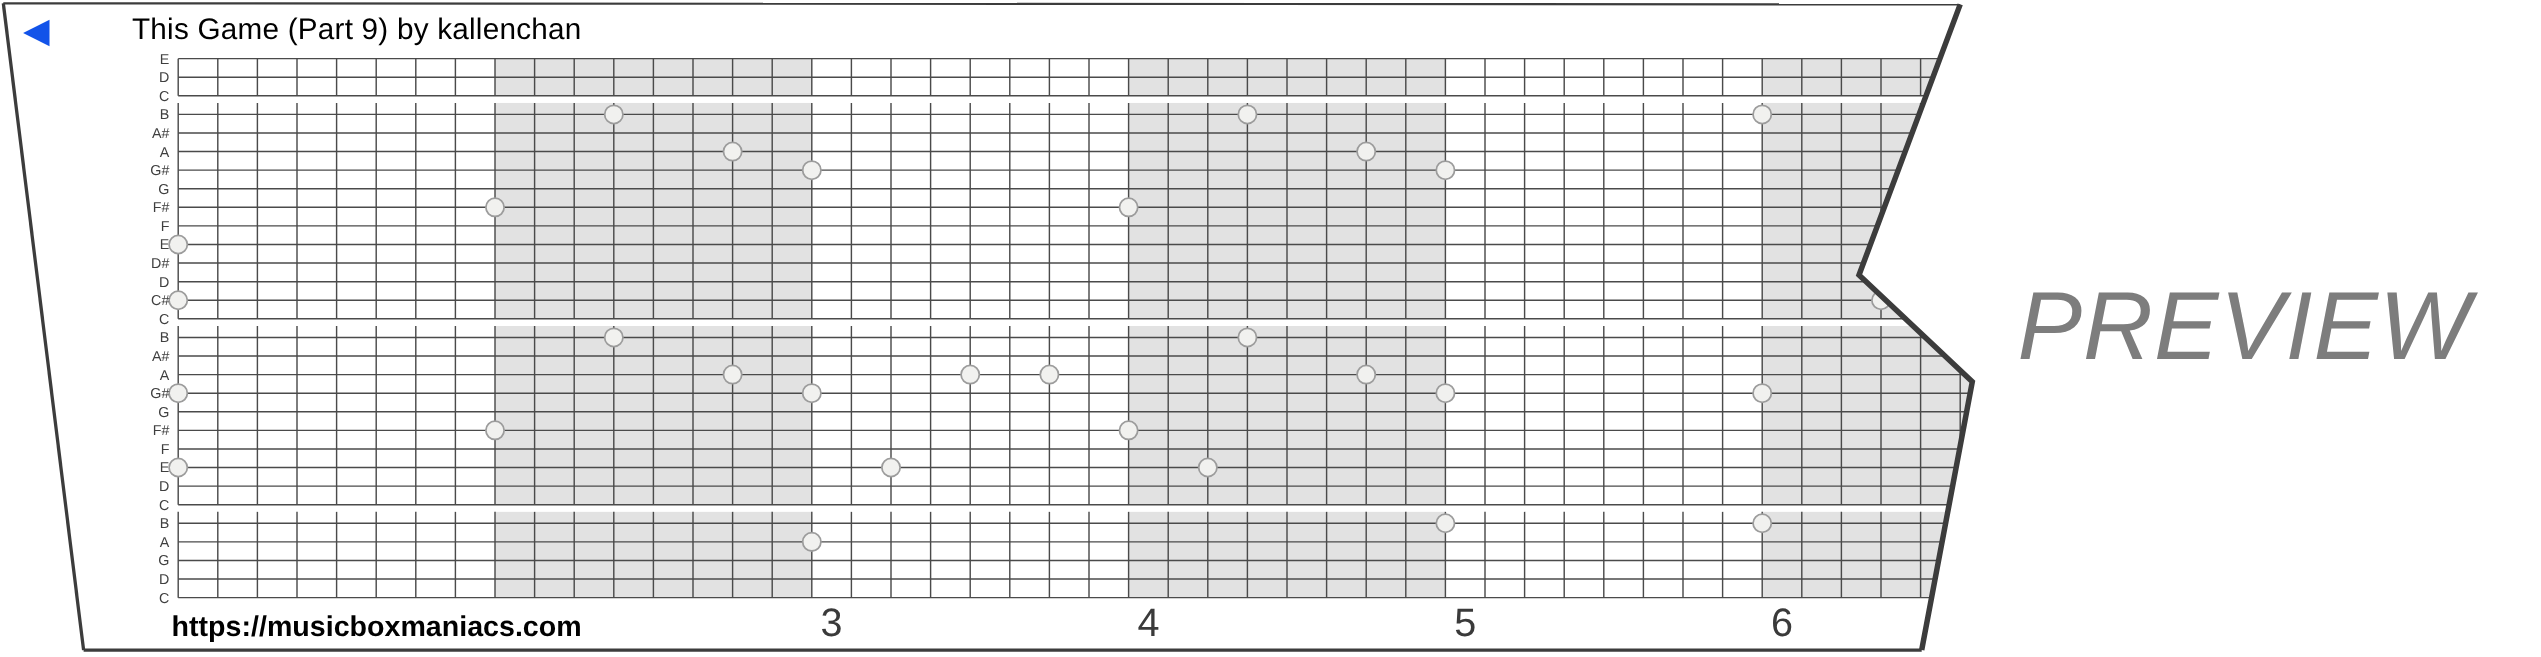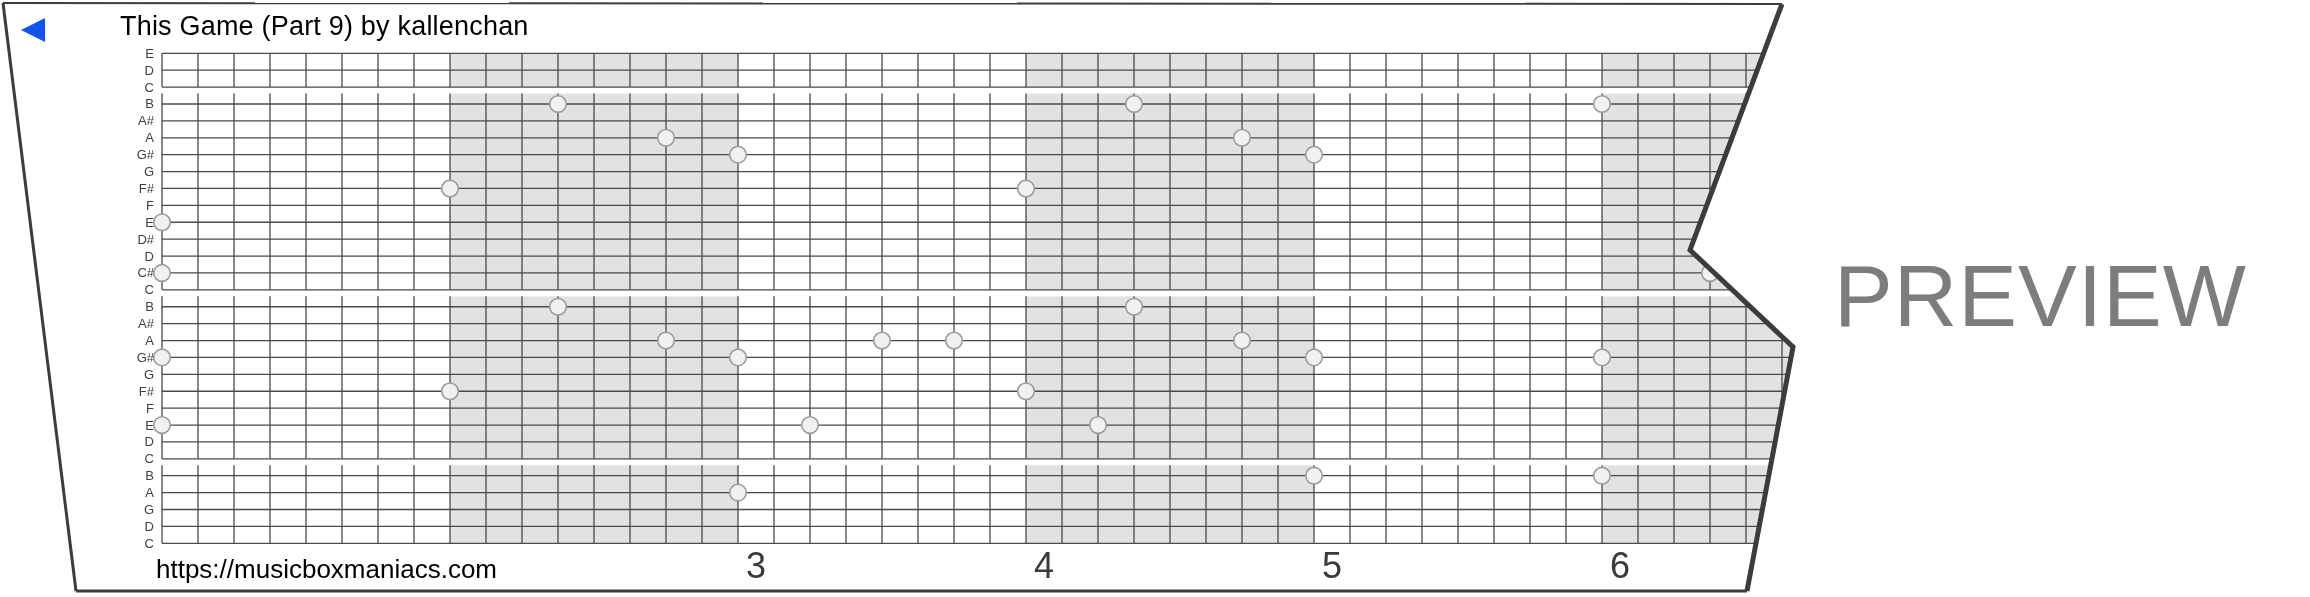--- a/index.html
+++ b/index.html
@@ -12,27 +12,28 @@
   }
   .stage svg{position:absolute;left:0;top:0;}
   .overlay-text{position:absolute;white-space:nowrap;}
   .strip-title{
     left:120px;top:11px;
     font-size:27px;color:#000000;
     letter-spacing:0.2px;
   }
   .footer-url{
     left:156px;top:554px;
-    font-size:26px;color:#000000;
+    font-size:26px;color:#000000;font-weight:bold;
   }
   .watermark{
     left:1834px;top:252px;
     font-size:88px;color:#7d7d7d;
     letter-spacing:1px;
     line-height:1;
+    font-style:italic;
   }
 </style>
 </head>
 <body>
 
 <div class="stage">
   <svg id="strip-svg" width="2310" height="597" viewBox="0 0 2310 597">
       <defs>
         <clipPath id="paperClip">
           <polygon points="3,3 1782,4 1690,250 1793,347 1747,591 76,591"></polygon>

